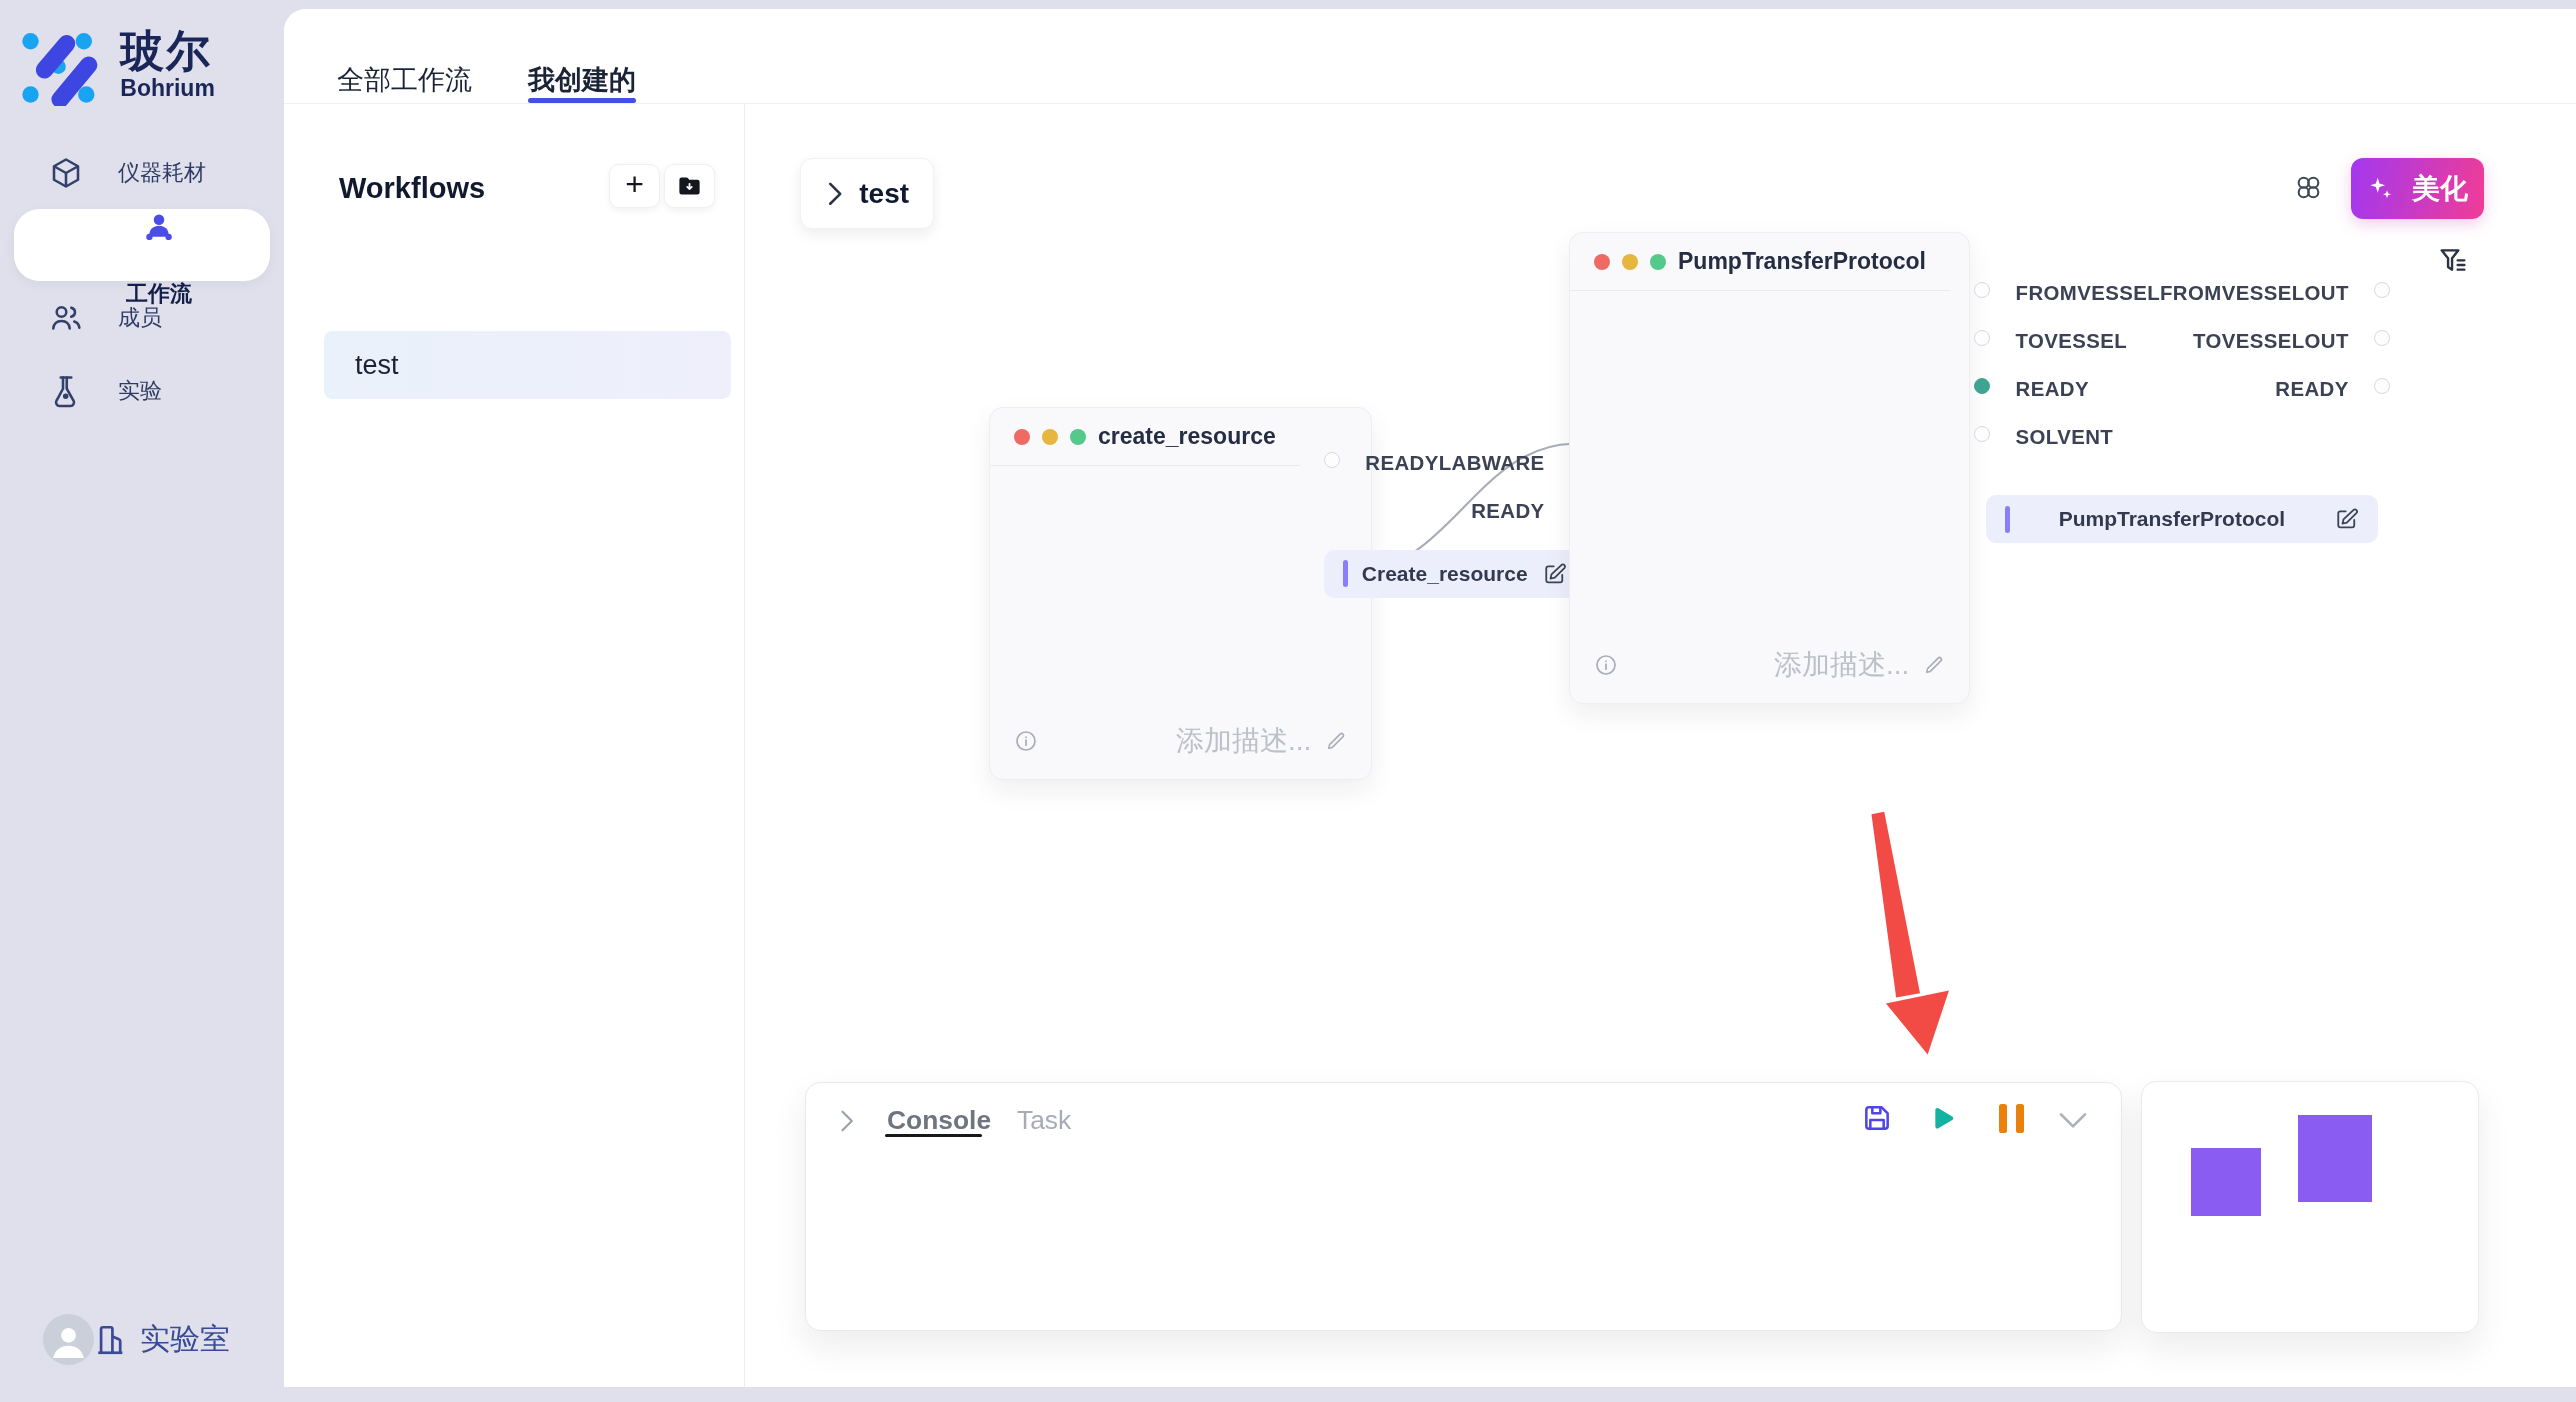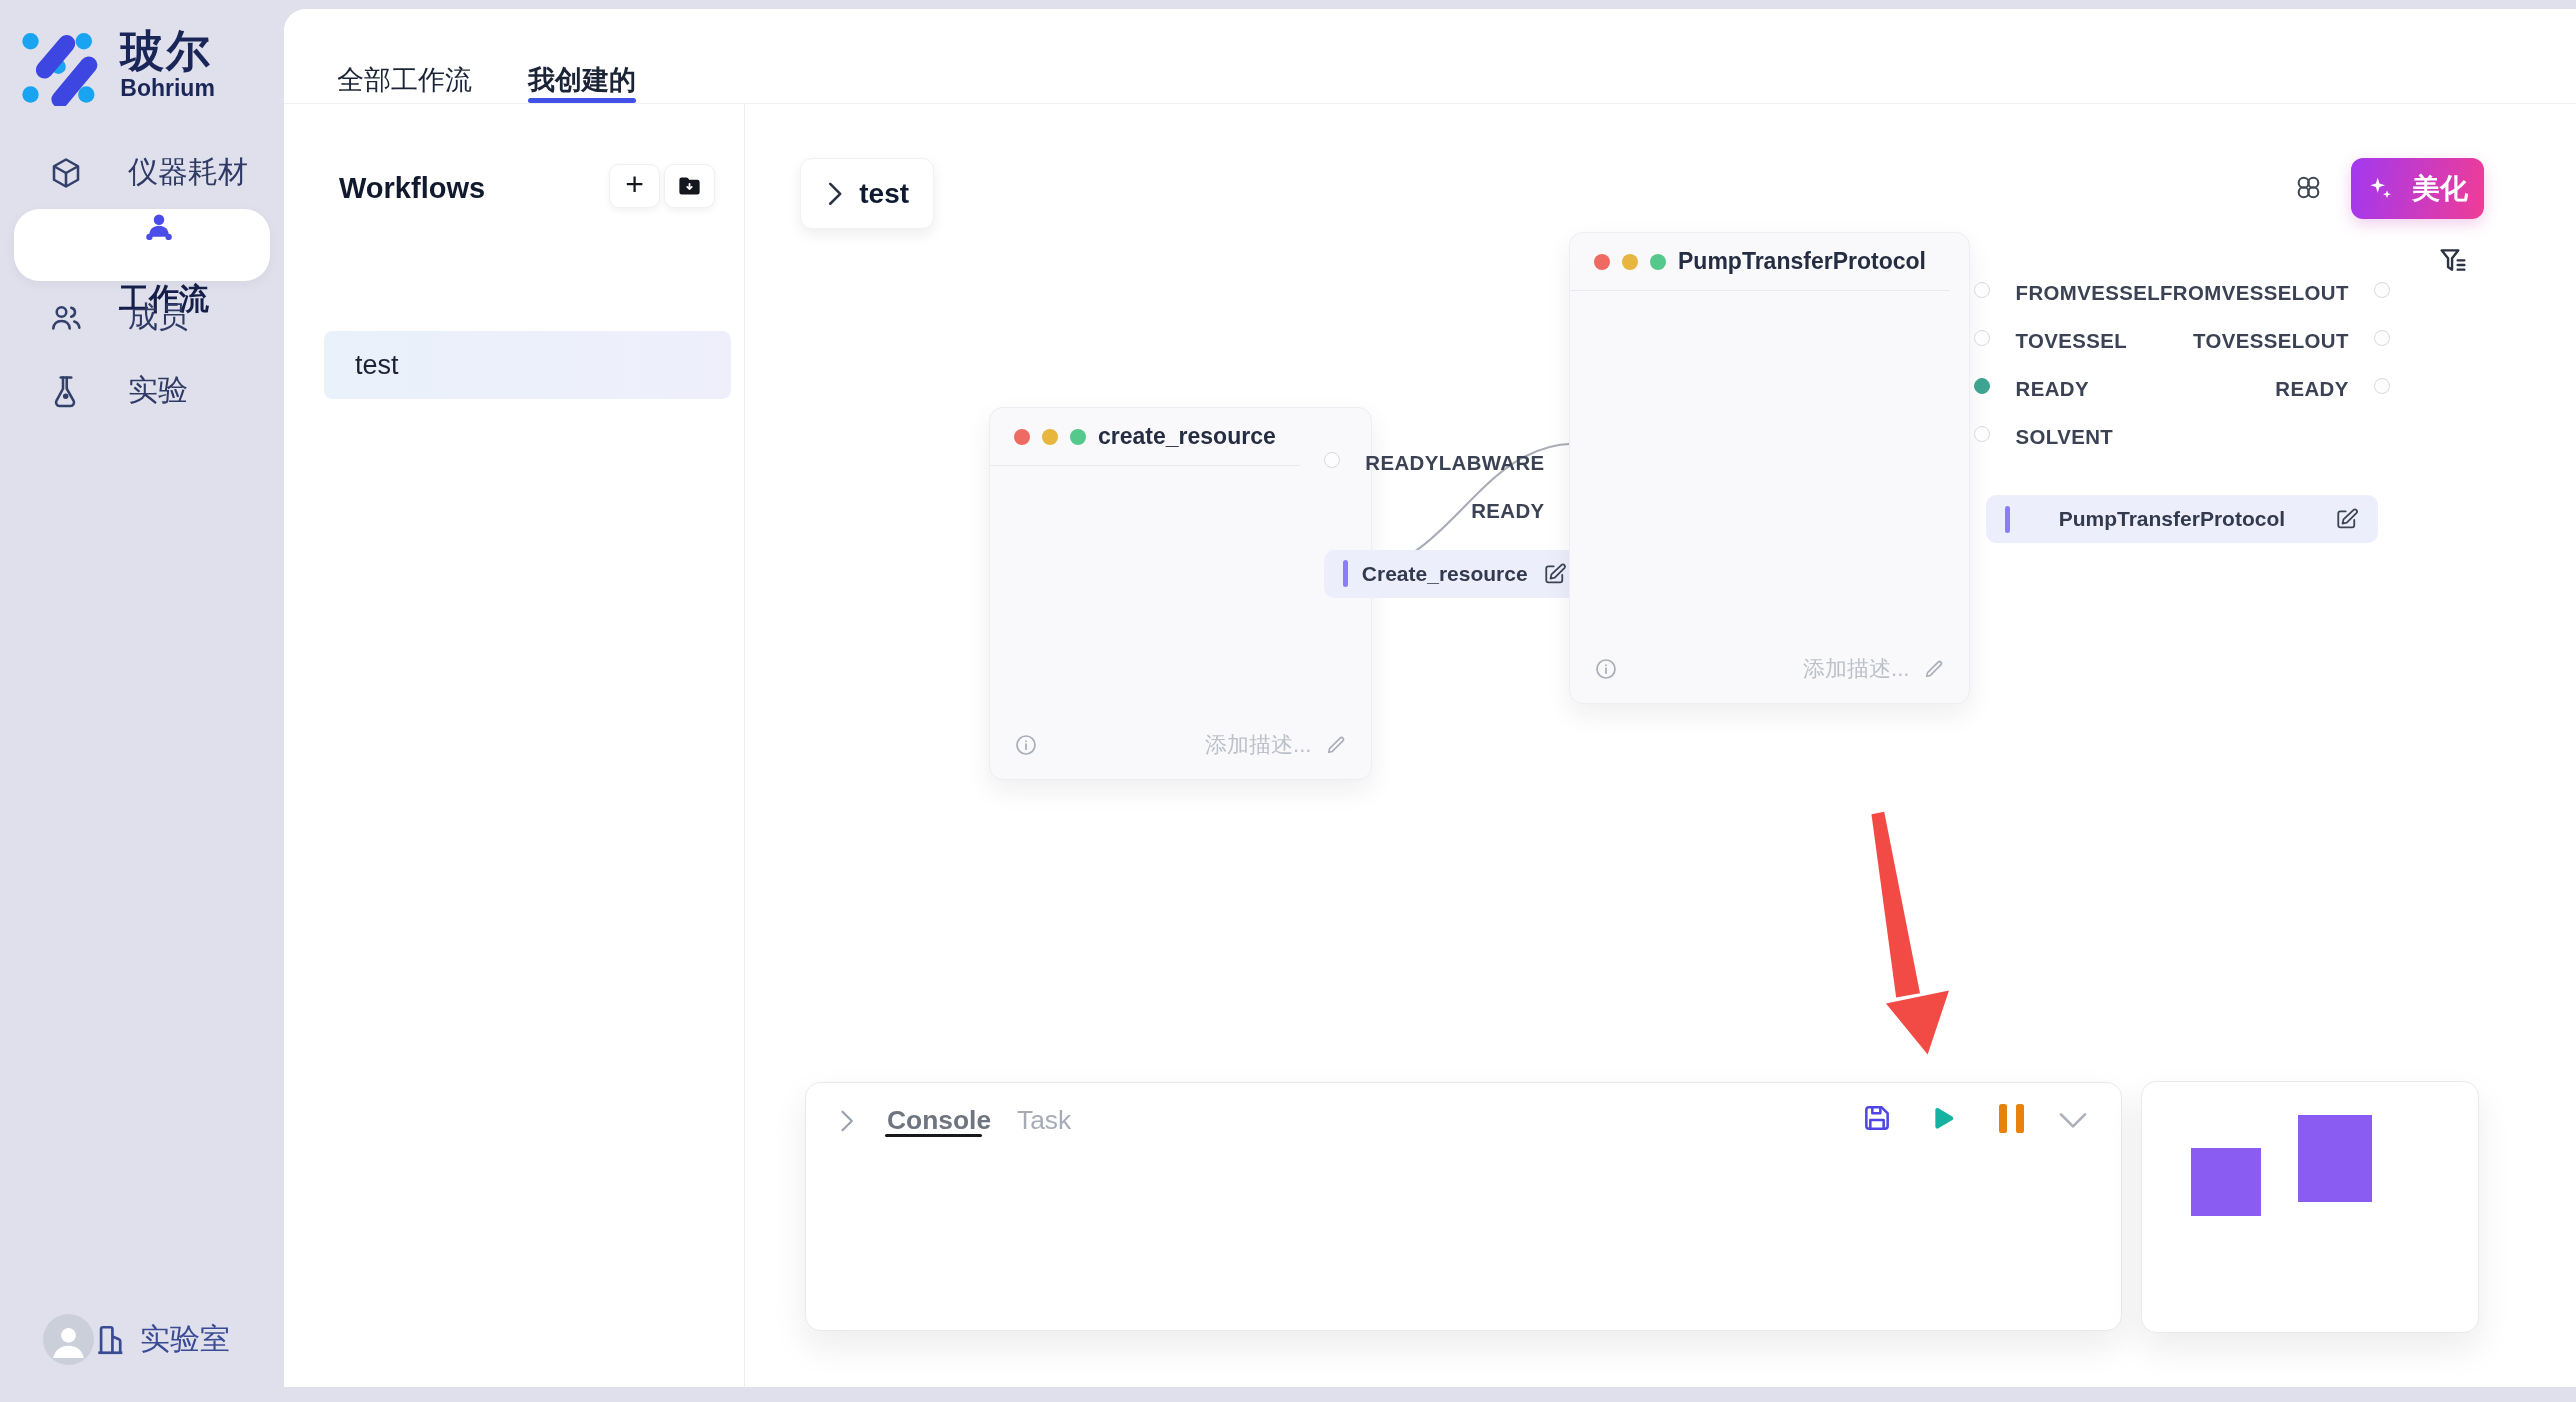--- a/index.html
+++ b/index.html
@@ -15,21 +15,21 @@
 
   
   .sidebar { left:0; top:0; width:284px; height:1402px; }
   .logo-row { position:absolute; left:20px; top:24px; display:flex; align-items:center; gap:15.3px; }
   .logo-mark { width:85px; height:82px; }
   .brand-zh { font-size:44px; font-weight:700; color:#1A2558; letter-spacing:1.7px; line-height:1.05; }
   .brand-en { font-size:23px; font-weight:700; color:#1A2558; margin-top:1.7px; }
   .menu { position:absolute; left:0; top:136px; width:284px; }
   .menu-item { position:relative; height:73px; display:flex; align-items:center; padding-left:48px; gap:34px; cursor:pointer; }
   .menu-item .mi-icon { width:36px; height:36px; flex:0 0 36px; }
-  .menu-item .mi-label { font-size:30px; font-weight:500; color:#2F3B66;margin-left:10px; }
+  .menu-item .mi-label { font-size:22px; font-weight:500; color:#2F3B66; }
   .menu-item.active { background:#FFFFFF; border-radius:25.6px; margin:0 13.6px; padding-left:34px; height:72px; box-shadow:0 3.4px 12px rgba(40,45,80,0.05);flex-direction:column; }
   .menu-item.active .mi-label { color:#141E49; font-weight:600; }
   .side-footer { position:absolute; left:43px; bottom:37px; display:flex; align-items:center; }
   .avatar { width:51px; height:51px; border-radius:50%; background:#CBCFD9; overflow:hidden; display:flex; align-items:center; justify-content:center; }
   .lab { display:flex; align-items:center; gap:12px; }
   .lab-label { font-size:30px; font-weight:500; color:#3A4B96; }
 
   
   .main-bg { left:284px; top:8.5px; right:0; bottom:15.3px; background:#FFFFFF; border-radius:22px 0 0 22px; }
   .tabbar { left:284px; top:8.5px; right:0; height:95px; border-bottom:0.9px solid #EFF0F4; border-radius:22px 0 0 0; background:#fff; z-index:2; }
@@ -70,21 +70,21 @@
   .prow { height:48px; display:flex; align-items:center; justify-content:space-between; }
   .pside { display:flex; align-items:flex-start; gap:25.6px; }
   .pdot { width:16px; height:16px; border-radius:50%; flex:0 0 16px; }
   .pdot.hollow { background:#FDFDFE; border:1.7px solid #D8DAE2; }
   .pdot.filled { background:#3EA390; border:1.7px solid #3EA390; }
   .plbl { font-size:20.4px; font-weight:700; color:#3A4254; letter-spacing:0.4px; }
   .pill { height:48px; background:#ECEEFB; border-radius:10.2px; display:flex; align-items:center; padding:0 19px; cursor:pointer; }
   .pill-bar { width:5.1px; height:27px; border-radius:2.6px; background:#8B7CF7; }
   .pill-label { flex:1; text-align:center; font-size:21px; font-weight:700; color:#333A4E; }
   .node-footer { position:absolute; left:24px; right:24px; bottom:19px; display:flex; align-items:center; }
-  .desc-ph { margin-left:auto; font-size:22px; color:#BCC0C9; margin-right:13.6px; }
+  .desc-ph { margin-left:auto; font-size:28px; color:#BCC0C9; margin-right:13.6px; }
 
   
   .console { left:805px; top:1082px; width:1317px; height:249px; background:#fff; border:1.7px solid #E8E9EE;
     border-radius:15.3px; box-shadow:0 15.3px 34px rgba(23,25,35,0.08); z-index:4; }
   .console-tab { position:absolute; top:22px; font-size:26.4px; cursor:pointer; }
   .console-tab.active { color:#6E7580; font-weight:700; }
   .console-tab.inactive { color:#A6ABB5; font-weight:400; }
   .console-underline { position:absolute; left:79px; top:51px; width:97px; height:3.4px; background:#17181C; border-radius:1.7px; }
   .citem { position:absolute; top:19px; cursor:pointer; }
 

